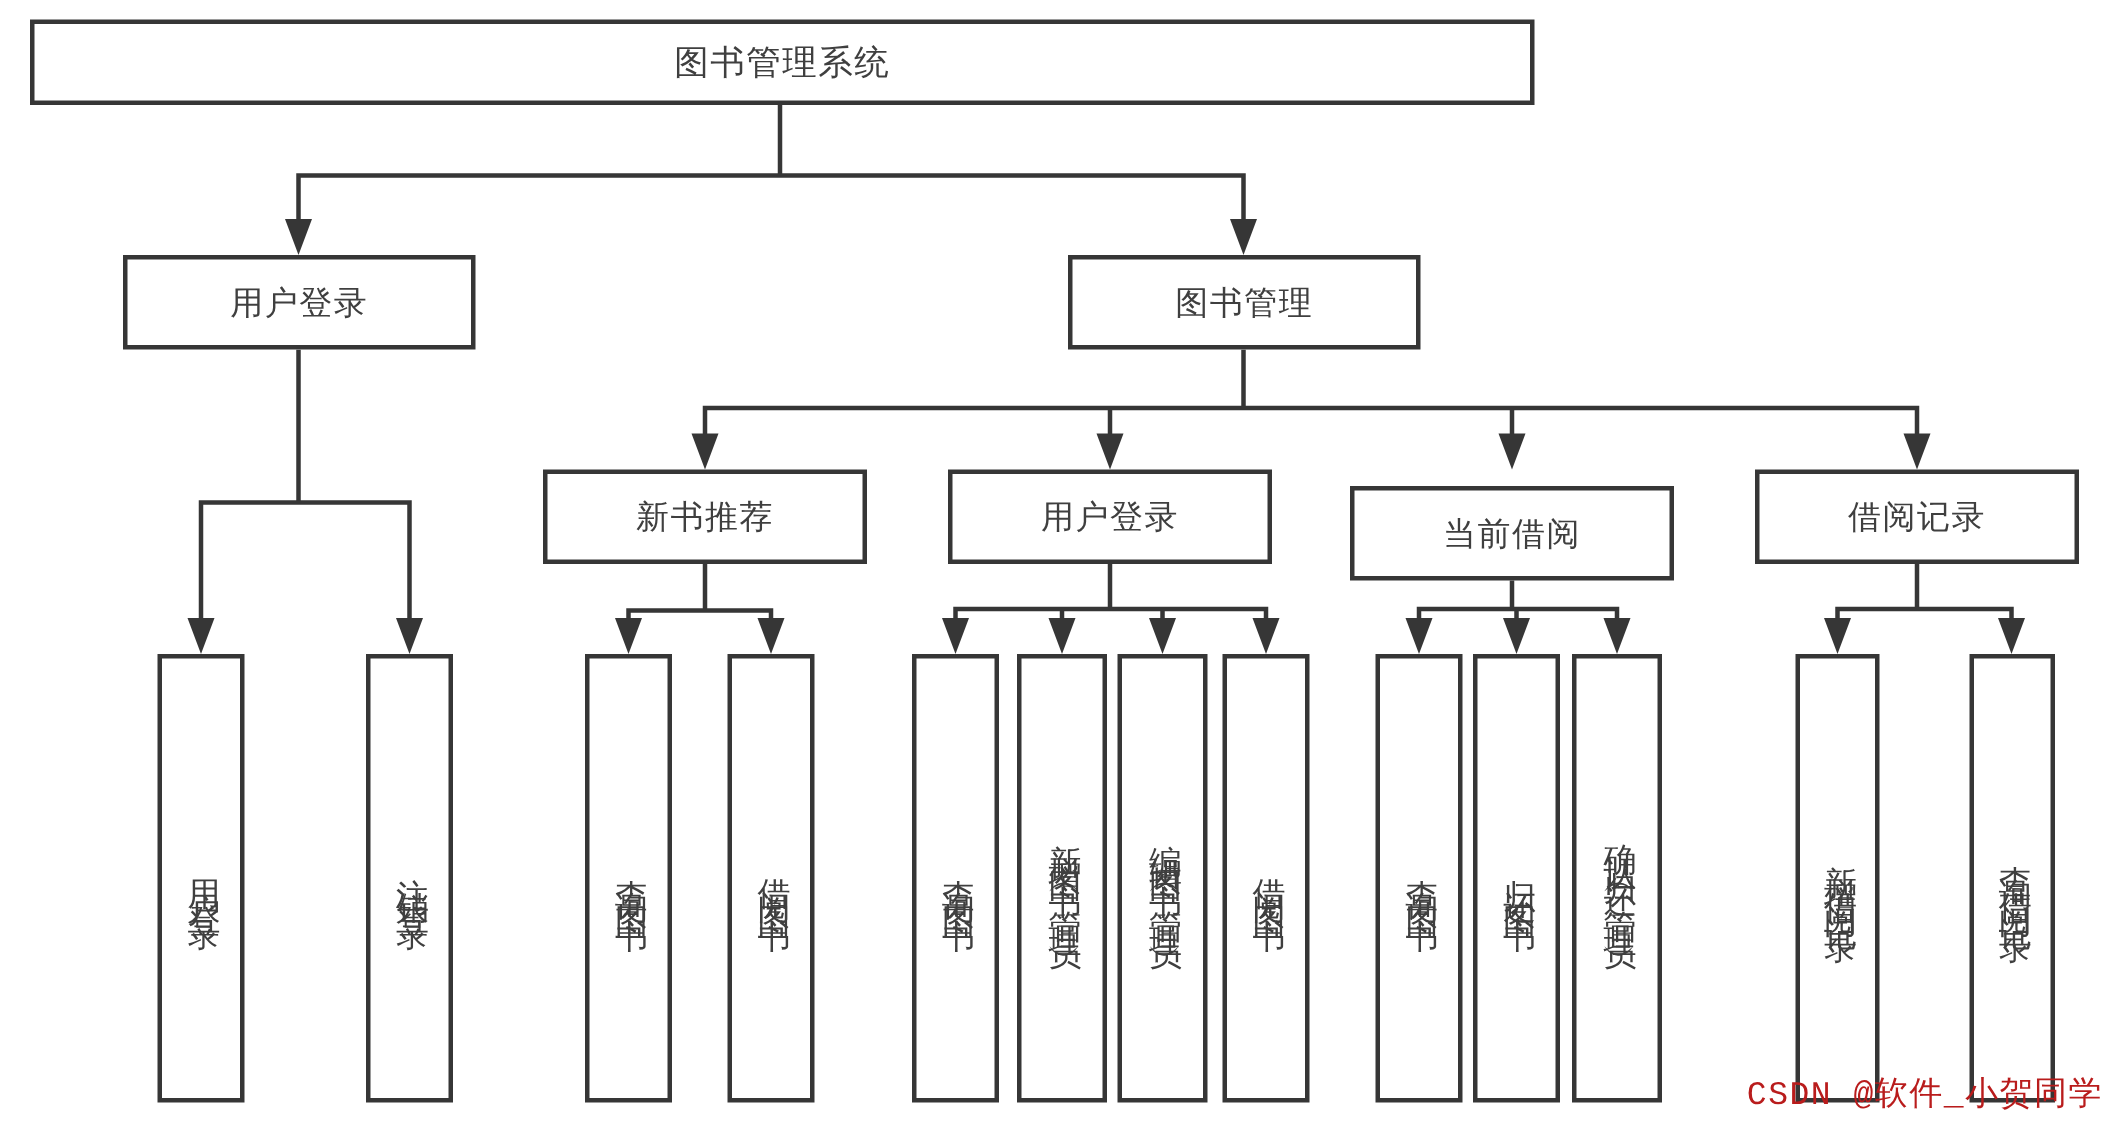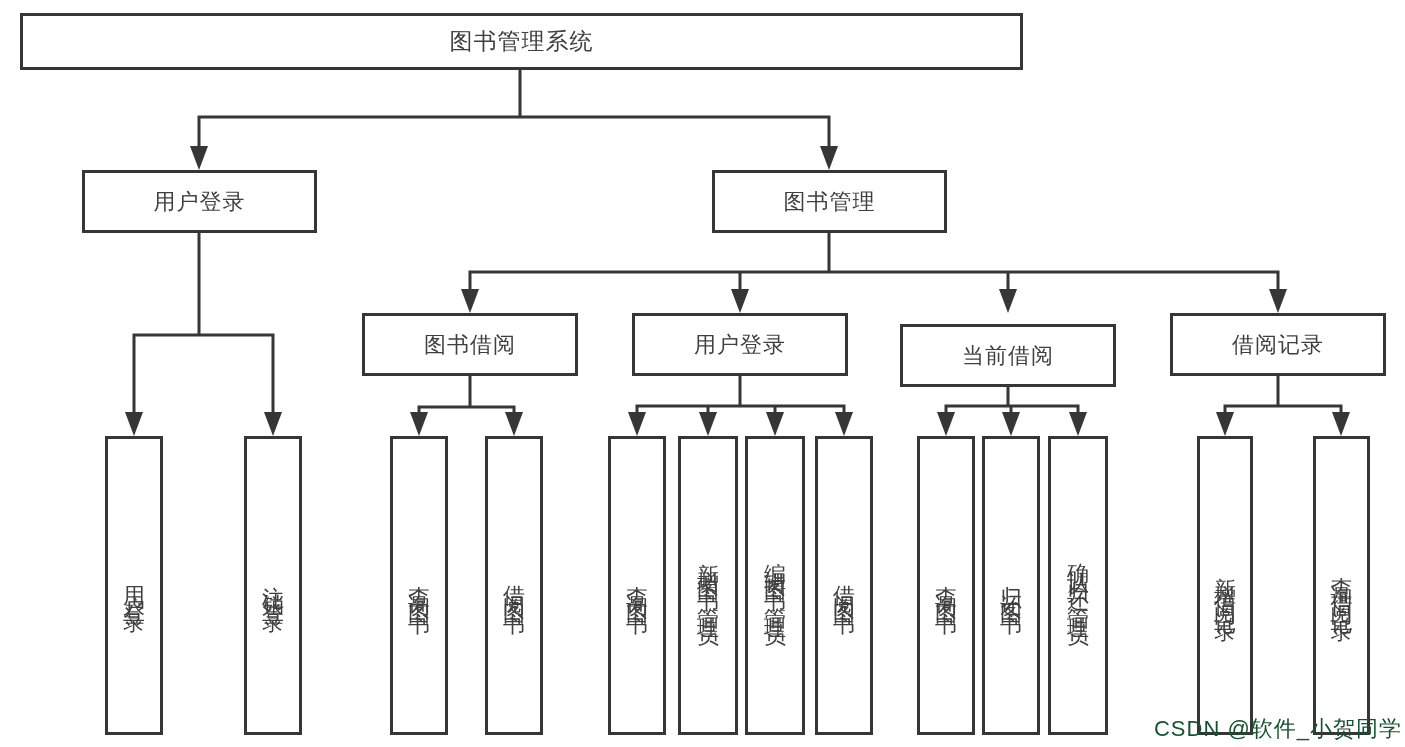--- a/index.html
+++ b/index.html
@@ -5,21 +5,21 @@
   html, body {
     margin: 0;
     padding: 0;
     background: #ffffff;
   }
   .stage {
     position: relative;
     width: 1405px;
     height: 747px;
     background: #ffffff;
-    font-family: Liberation Sans, sans-serif;
+    font-family: Liberation Mono, monospace;
     overflow: hidden;
   }
   .connector-layer {
     position: absolute;
     left: 0;
     top: 0;
     width: 1405px;
     height: 747px;
   }
   .connector-layer path {
@@ -59,21 +59,21 @@
     font-size: 22px;
     letter-spacing: 9px;
     color: #3f3f3f;
     white-space: nowrap;
   }
   .watermark {
     position: absolute;
     right: 3px;
     bottom: 3px;
     font-size: 22px;
-    color: #14532d;
+    color: #b91c1c;
     letter-spacing: 1px;
     pointer-events: none;
     text-align: right;
   }
 </style>
 </head>
 <body>
 
 <div class="stage">
 
@@ -132,21 +132,21 @@
   </div>
 
   <div class="box h-label" style="left:82px; top:170px; width:235px; height:63px;">
     <span>用户登录</span>
   </div>
   <div class="box h-label" style="left:712px; top:170px; width:235px; height:63px;">
     <span>图书管理</span>
   </div>
 
   <div class="box h-label" style="left:362px; top:313px; width:216px; height:63px;">
-    <span>图书借阅</span>
+    <span>新书推荐</span>
   </div>
   <div class="box h-label" style="left:632px; top:313px; width:216px; height:63px;">
     <span>用户登录</span>
   </div>
   <div class="box h-label" style="left:900px; top:324px; width:216px; height:63px;">
     <span>当前借阅</span>
   </div>
   <div class="box h-label" style="left:1170px; top:313px; width:216px; height:63px;">
     <span>借阅记录</span>
   </div>

